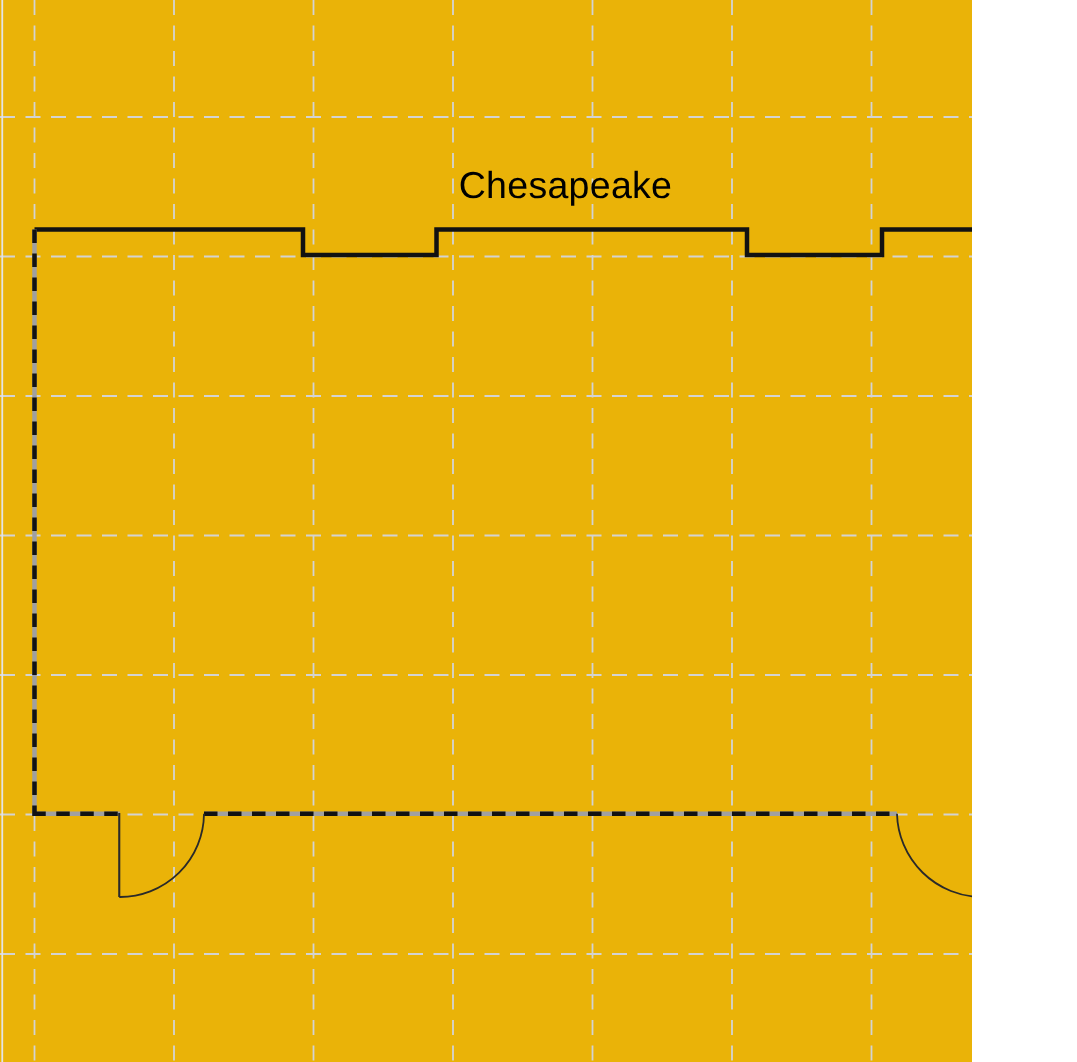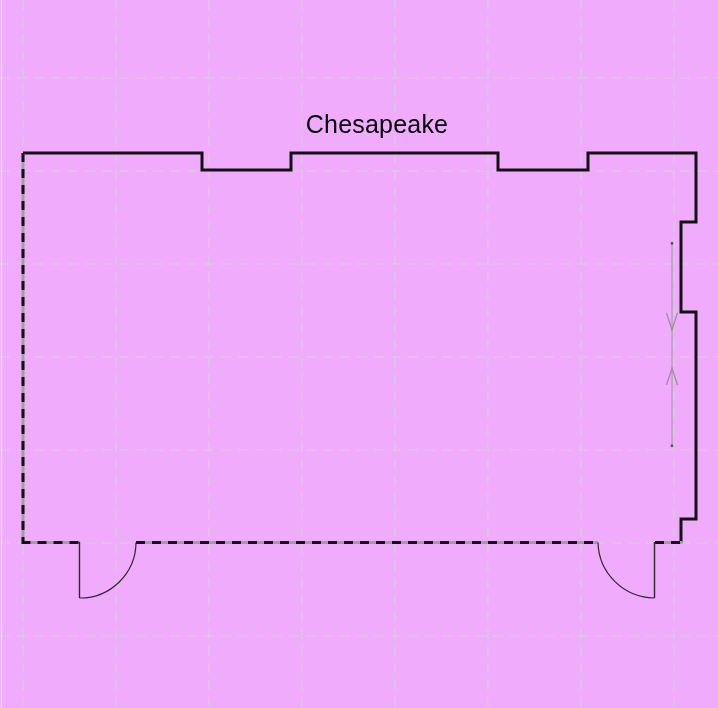--- a/index.html
+++ b/index.html
@@ -3,24 +3,25 @@
 <meta charset="utf-8">
 <style>
   html, body {
     margin: 0;
     padding: 0;
     background: #ffffff;
     font-family: "Liberation Sans", sans-serif;
   }
   .stage {
     position: relative;
-    width: 718px;
+    width: 624px;
     height: 708px;
-    background: #f0abfc;
+    background: #eab308;
     overflow: hidden;
+    padding-left: 24px;
   }
   .drawing-svg {
     position: absolute;
     left: 0;
     top: 0;
     display: block;
   }
   .room-label {
     position: absolute;
     left: 377px;

